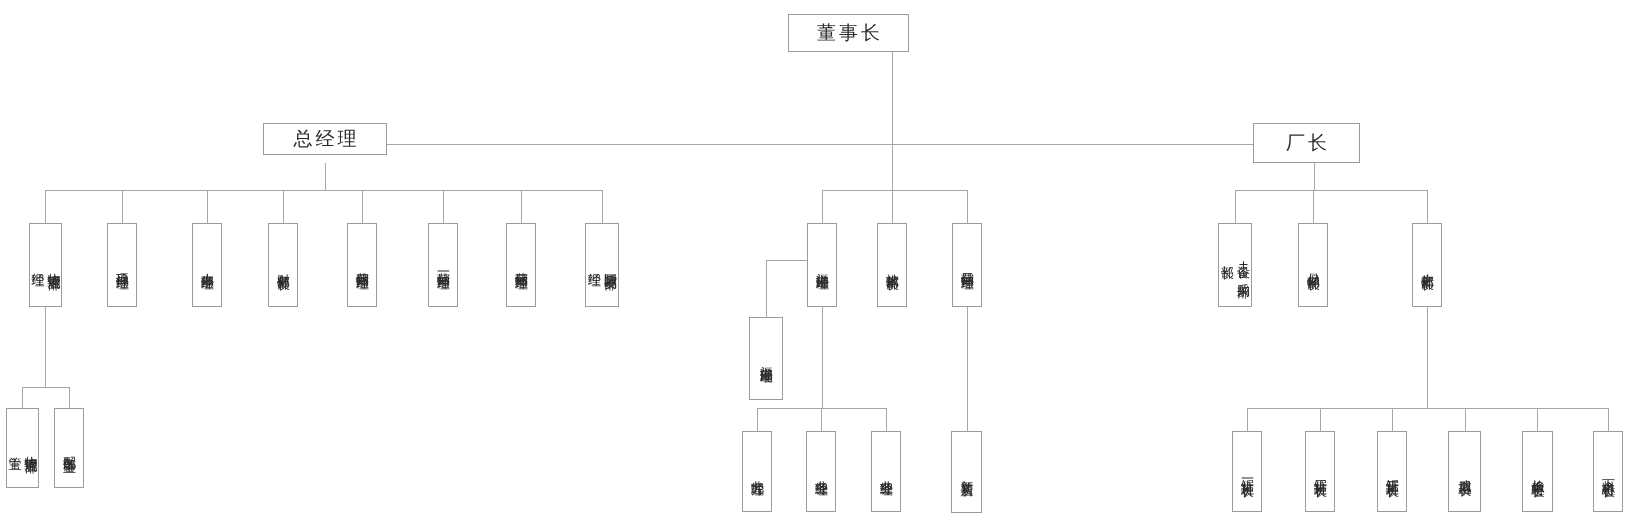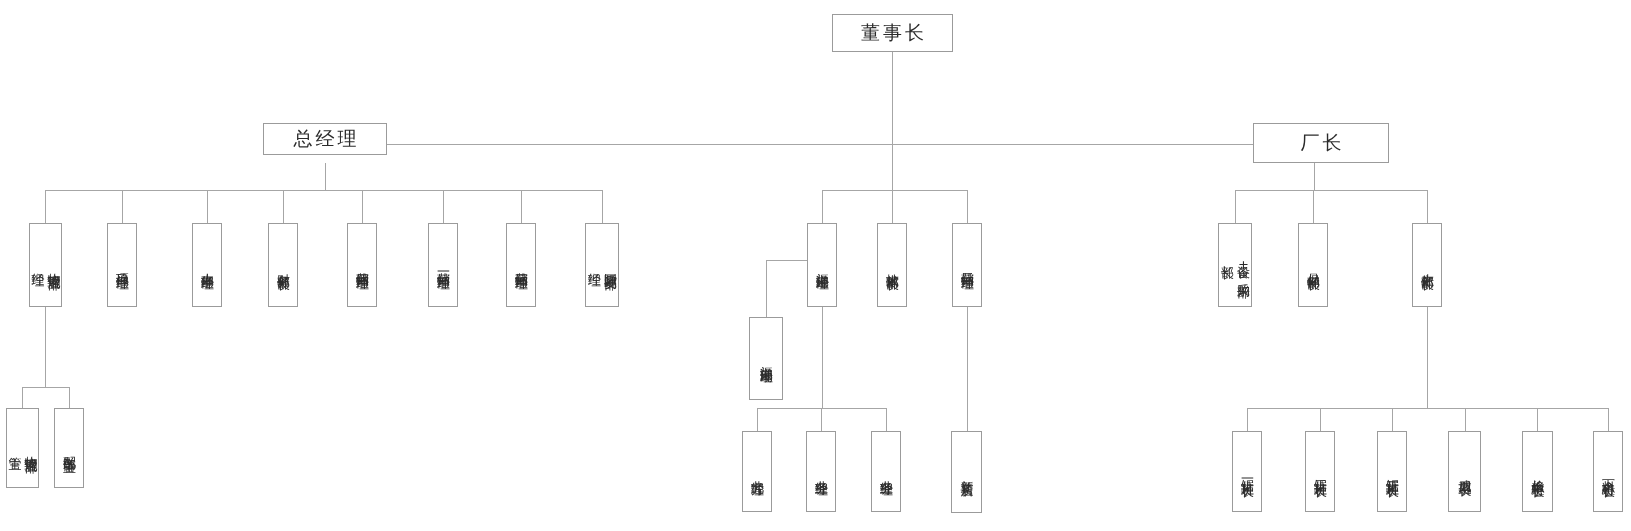--- a/index.html
+++ b/index.html
@@ -77,27 +77,27 @@
     <div class="seg" style="left: 886px; top: 408px; width: 1px; height: 23px; background: rgb(166, 166, 166);"></div>
     <div class="seg" style="left: 967px; top: 307px; width: 1px; height: 124px; background: rgb(166, 166, 166);"></div>
     <div class="seg" style="left: 1427px; top: 307px; width: 1px; height: 101px; background: rgb(166, 166, 166);"></div>
     <div class="seg" style="left: 1247px; top: 408px; width: 361px; height: 1px; background: rgb(166, 166, 166);"></div>
     <div class="seg" style="left: 1247px; top: 408px; width: 1px; height: 23px; background: rgb(166, 166, 166);"></div>
     <div class="seg" style="left: 1320px; top: 408px; width: 1px; height: 23px; background: rgb(166, 166, 166);"></div>
     <div class="seg" style="left: 1392px; top: 408px; width: 1px; height: 23px; background: rgb(166, 166, 166);"></div>
     <div class="seg" style="left: 1465px; top: 408px; width: 1px; height: 23px; background: rgb(166, 166, 166);"></div>
     <div class="seg" style="left: 1537px; top: 408px; width: 1px; height: 23px; background: rgb(166, 166, 166);"></div>
     <div class="seg" style="left: 1608px; top: 408px; width: 1px; height: 23px; background: rgb(166, 166, 166);"></div>
-    <div class="node hnode" style="left: 832px; top: 14px; width: 121px; height: 38px; border-color: rgb(155, 155, 155); color: rgb(43, 43, 43);">
+    <div class="node hnode" style="left: 788px; top: 14px; width: 121px; height: 38px; border-color: rgb(155, 155, 155); color: rgb(43, 43, 43);">
       <span class="nlabel">董事长</span>
     </div>
     <div class="node hnode" style="left: 263px; top: 123px; width: 124px; height: 32px; border-color: rgb(155, 155, 155); color: rgb(43, 43, 43);">
       <span class="nlabel">总经理</span>
     </div>
-    <div class="node hnode" style="left: 1253px; top: 123px; width: 136px; height: 40px; border-color: rgb(155, 155, 155); color: rgb(43, 43, 43);">
+    <div class="node hnode" style="left: 1253px; top: 123px; width: 107px; height: 40px; border-color: rgb(155, 155, 155); color: rgb(43, 43, 43);">
       <span class="nlabel">厂长</span>
     </div>
     <div class="node vnode" style="left: 29px; top: 223px; width: 33px; height: 84px; border-color: rgb(155, 155, 155); color: rgb(43, 43, 43);">
       <span class="nlabel">物流管理部
 经理</span>
     </div>
     <div class="node vnode" style="left: 107px; top: 223px; width: 30px; height: 84px; border-color: rgb(155, 155, 155); color: rgb(43, 43, 43);">
       <span class="nlabel">项目部经理</span>
     </div>
     <div class="node vnode" style="left: 192px; top: 223px; width: 30px; height: 84px; border-color: rgb(155, 155, 155); color: rgb(43, 43, 43);">

